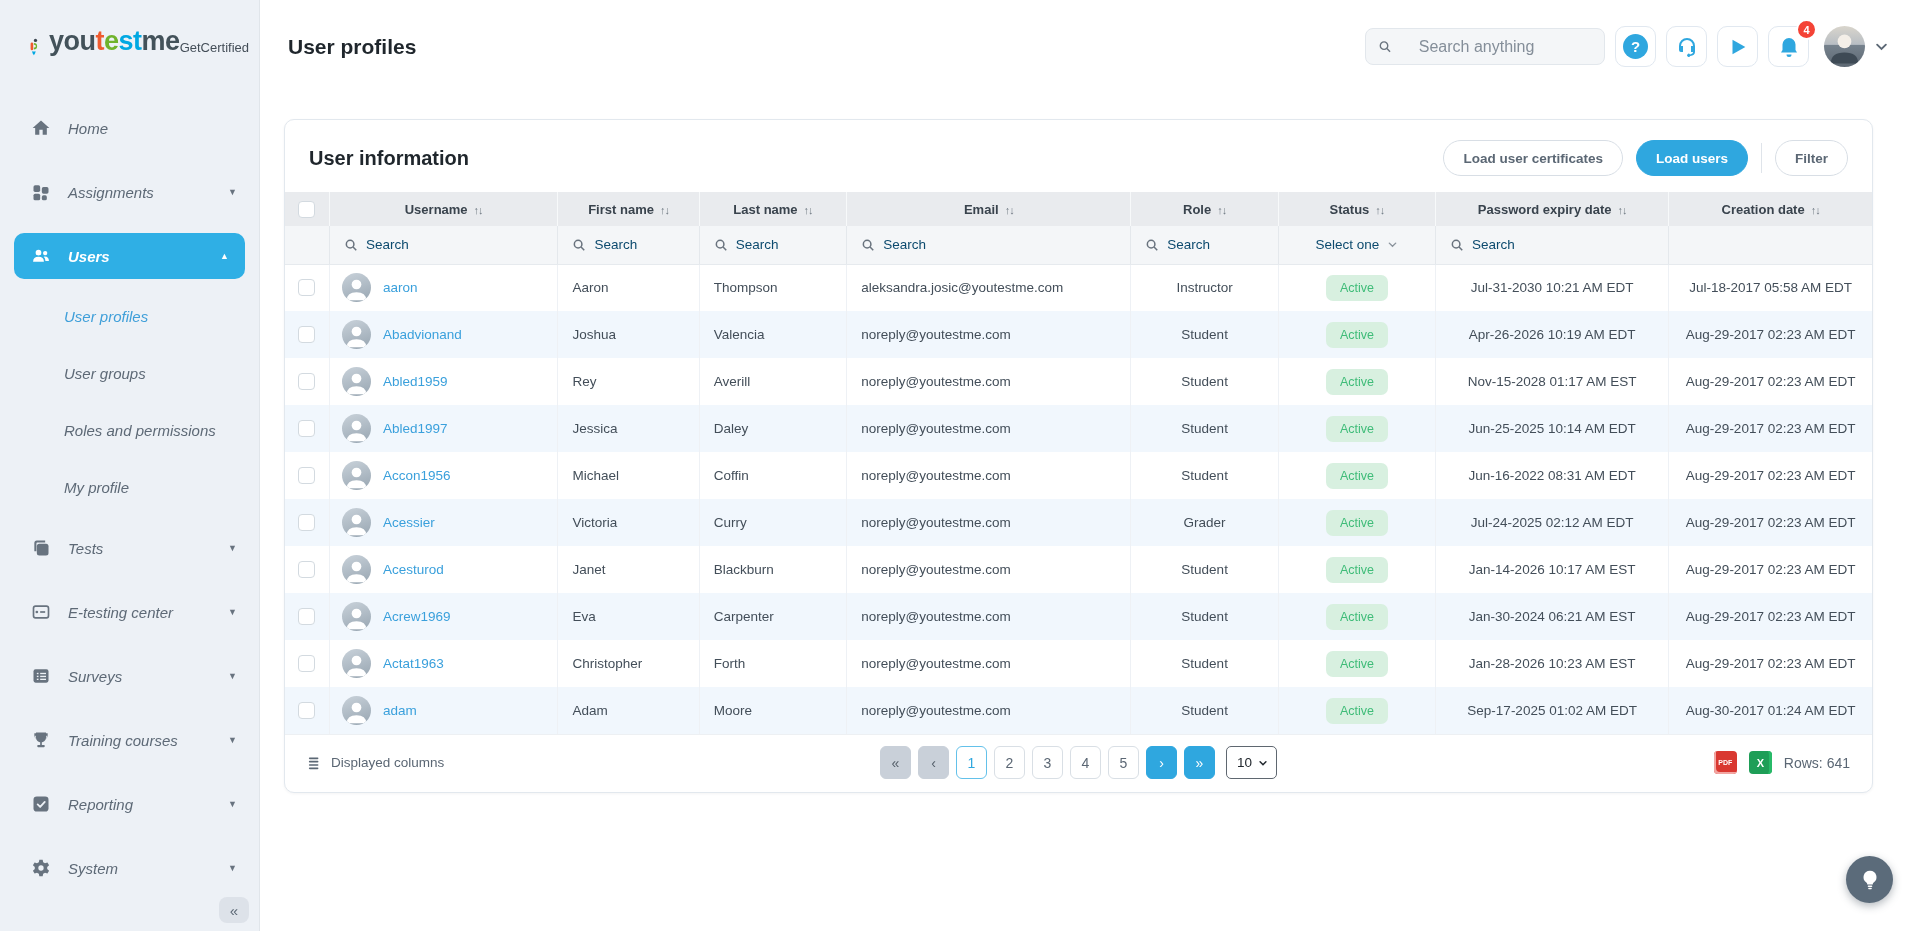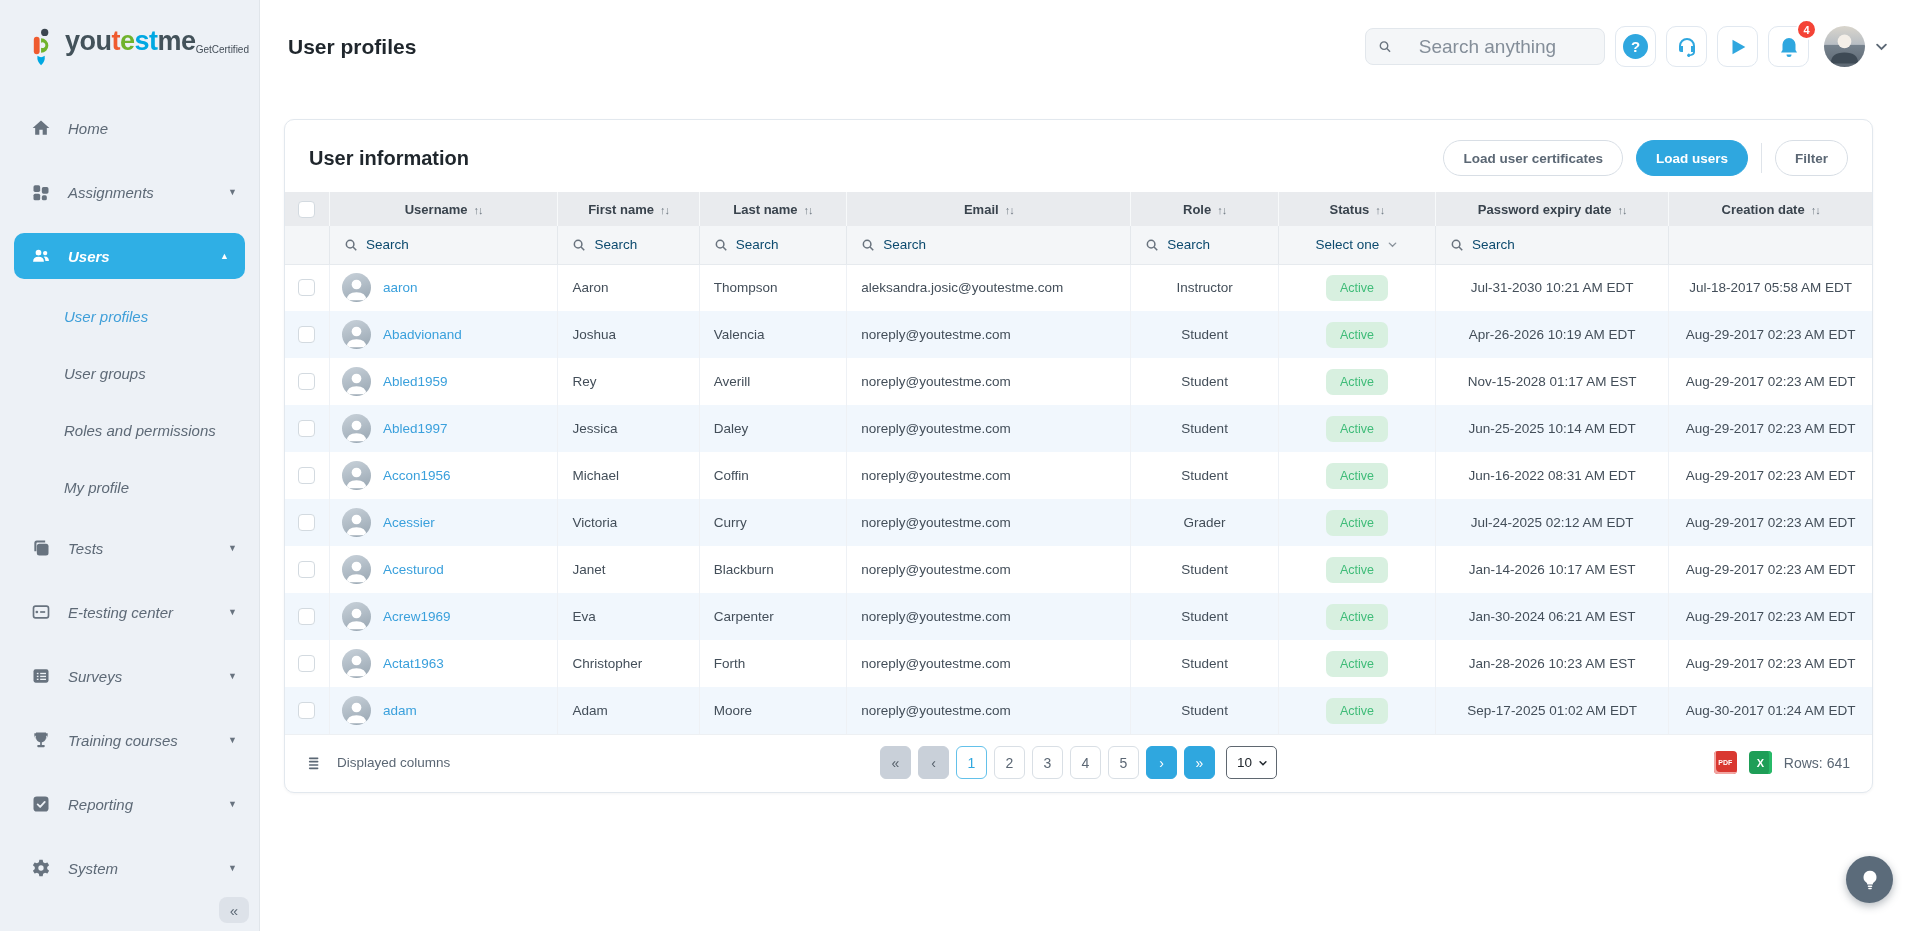--- a/index.html
+++ b/index.html
@@ -14,21 +14,21 @@
   
   .sidebar {
     width:260px; min-width:260px; height:100%;
     background:#edf1f6; border-right:1px solid #e0e5ea;
     display:flex; flex-direction:column; position:relative;
   }
   .logo { display:flex; align-items:flex-start; gap:8px; padding:22px 10px 14px 28px; }
   .logo-mark { width:38px; height:50px; }
   .logo-textwrap { display:flex; flex-direction:row; align-items:flex-end; margin-top:6px;}
   .logo-text { font-size:27px; font-weight:bold; letter-spacing:-0.5px; line-height:1; }
-  .logo-sub { font-size:10px; color:#444e58; margin-top:3px; }
+  .logo-sub { font-size:13px; color:#444e58; margin-top:3px; }
   .nav { display:flex; flex-direction:column; margin-top:10px;font-style:italic; }
   .nav-item { display:flex; align-items:center; height:64px; padding:0 22px 0 31px;
     color:#5d6976; font-size:15px; cursor:pointer; }
   .nav-item .nicon { width:20px; height:20px; margin-right:17px; color:#68737f; flex:none; }
   .nav-item .caret { margin-left:auto; font-size:9px; color:#68737f; }
   .nav-item.active-parent {
     background:#2fafe5; color:#fff; border-radius:10px;
     margin:9px 14px; padding:0 16px 0 17px; height:46px; font-weight:bold;
   }
   .nav-item.active-parent .nicon, .nav-item.active-parent .caret { color:#fff; }
@@ -40,21 +40,21 @@
     background:#dde2e9; border-radius:8px; border:none; color:#5d6976; font-size:15px;
     display:flex; align-items:center; justify-content:center; cursor:pointer; }
 
   
   .main { flex:1; display:flex; flex-direction:column; background:#fff; }
   .topbar { height:93px; display:flex; align-items:center; padding:0 30px 0 28px; background:#fff; }
   .page-title { font-size:21px; font-weight:bold; color:#1f262c; }
   .top-right { margin-left:auto; display:flex; align-items:center; }
   .searchbox { width:240px; height:37px; background:#f4f6f8; border:1px solid #e2e7ec;
     border-radius:8px; display:flex; align-items:center; padding:0 12px; gap:9px; color:#7d8792; }
-  .searchbox input { border:none; outline:none; background:transparent; font-size:19px;
+  .searchbox input { border:none; outline:none; background:transparent; font-size:16px;
     color:#14532d; width:100%; font-family:"Liberation Sans",sans-serif;margin-left:18px; }
   .searchbox input::placeholder { color:#848e99; }
   .icon-btn { width:41px; height:41px; border:1px solid #e1e8f0; background:#fff; border-radius:10px;
     margin-left:10px; display:flex; align-items:center; justify-content:center; cursor:pointer; position:relative; }
   .help-circle { width:25px; height:25px; border-radius:50%; background:#2fa7df; color:#fff;
     font-size:15px; font-weight:bold; display:flex; align-items:center; justify-content:center; }
   .blue-ic { color:#2fa7df; }
   .notif-badge { position:absolute; top:-8px; right:-9px; min-width:21px; height:21px; border-radius:11px;
     background:#f44336; color:#fff; font-size:11px; font-weight:bold; border:2px solid #fff;
     display:flex; align-items:center; justify-content:center; padding:0 4px; }
@@ -107,21 +107,21 @@
   .avatar { width:29px; height:29px; border-radius:50%; overflow:hidden; flex:none;
     background:linear-gradient(160deg,#c9d2da 0%,#97a5b1 100%);
     display:flex; align-items:flex-end; justify-content:center; }
   .user-link { color:#3aa0dc; text-decoration:none; font-weight:500; cursor:pointer; }
   .badge { display:inline-block; padding:6px 14px; border-radius:7px; background:#d8f0e0;
     color:#3fbc78; font-size:12.5px; }
   td.muted { color:#98a1aa; font-size:13px; }
 
   
   .pagbar { display:flex; align-items:center; padding:11px 22px 13px 22px; border-top:1px solid #edf0f3; }
-  .pag-left { display:flex; align-items:center; gap:14px; color:#5b6774; font-size:13.5px; width:260px; }
+  .pag-left { display:flex; align-items:center; gap:8px; color:#5b6774; font-size:13.5px; width:260px; }
   .pag-center { flex:1; display:flex; align-items:center; justify-content:center; gap:7px; }
   .pag-btn { min-width:31px; height:33px; border-radius:6px; border:1px solid #d9dfe5; background:#fff;
     color:#5b6774; font-size:14px; display:flex; align-items:center; justify-content:center;
     padding:0 8px; cursor:pointer; font-family:"Liberation Sans",sans-serif; }
   .pag-btn.disabled { background:#c9d0d9; border-color:#c9d0d9; color:#555f6a; }
   .pag-btn.active { border-color:#63c1ea; color:#2fa7df; }
   .pag-btn.nav-blue { background:#2fa7df; border-color:#2fa7df; color:#fff; }
   .pagesize { display:flex; align-items:center; gap:6px; height:33px; border:1px solid #5f6770;
     border-radius:5px; padding:0 8px 0 10px; font-size:13.5px; color:#22282e; margin-left:4px; cursor:pointer; background:#fff; }
   .pag-right { width:260px; display:flex; align-items:center; justify-content:flex-end; gap:12px;

